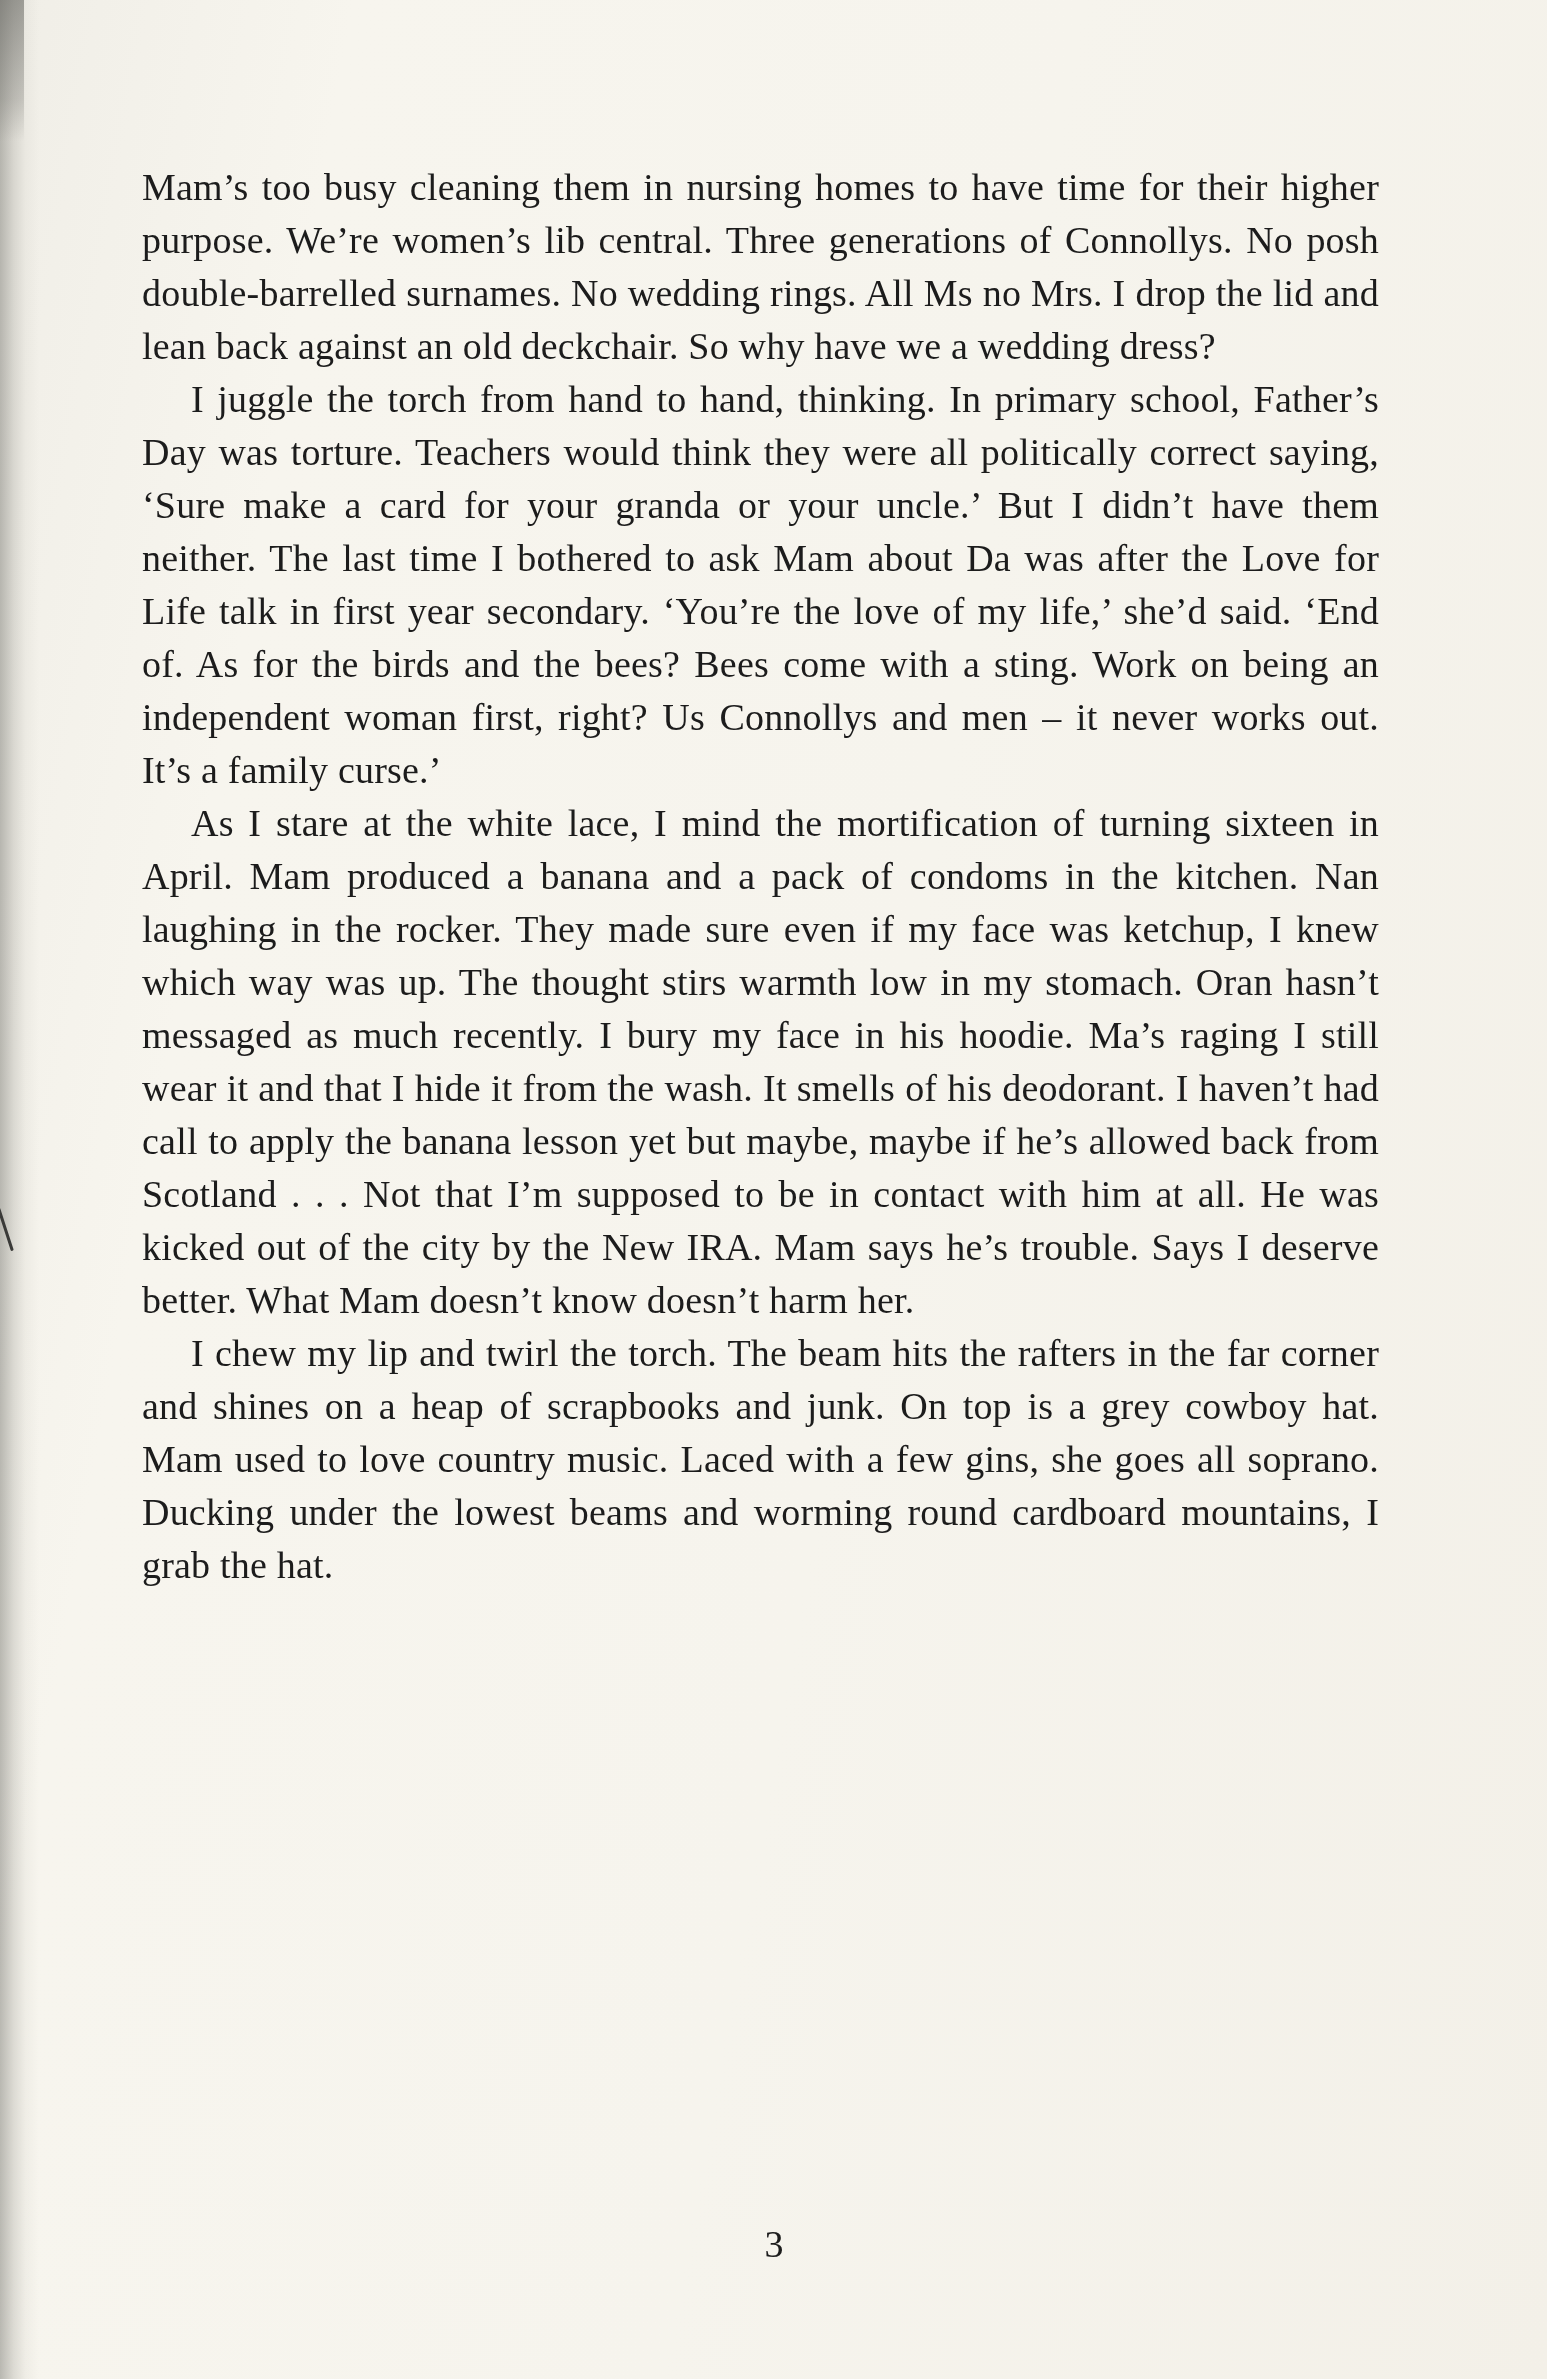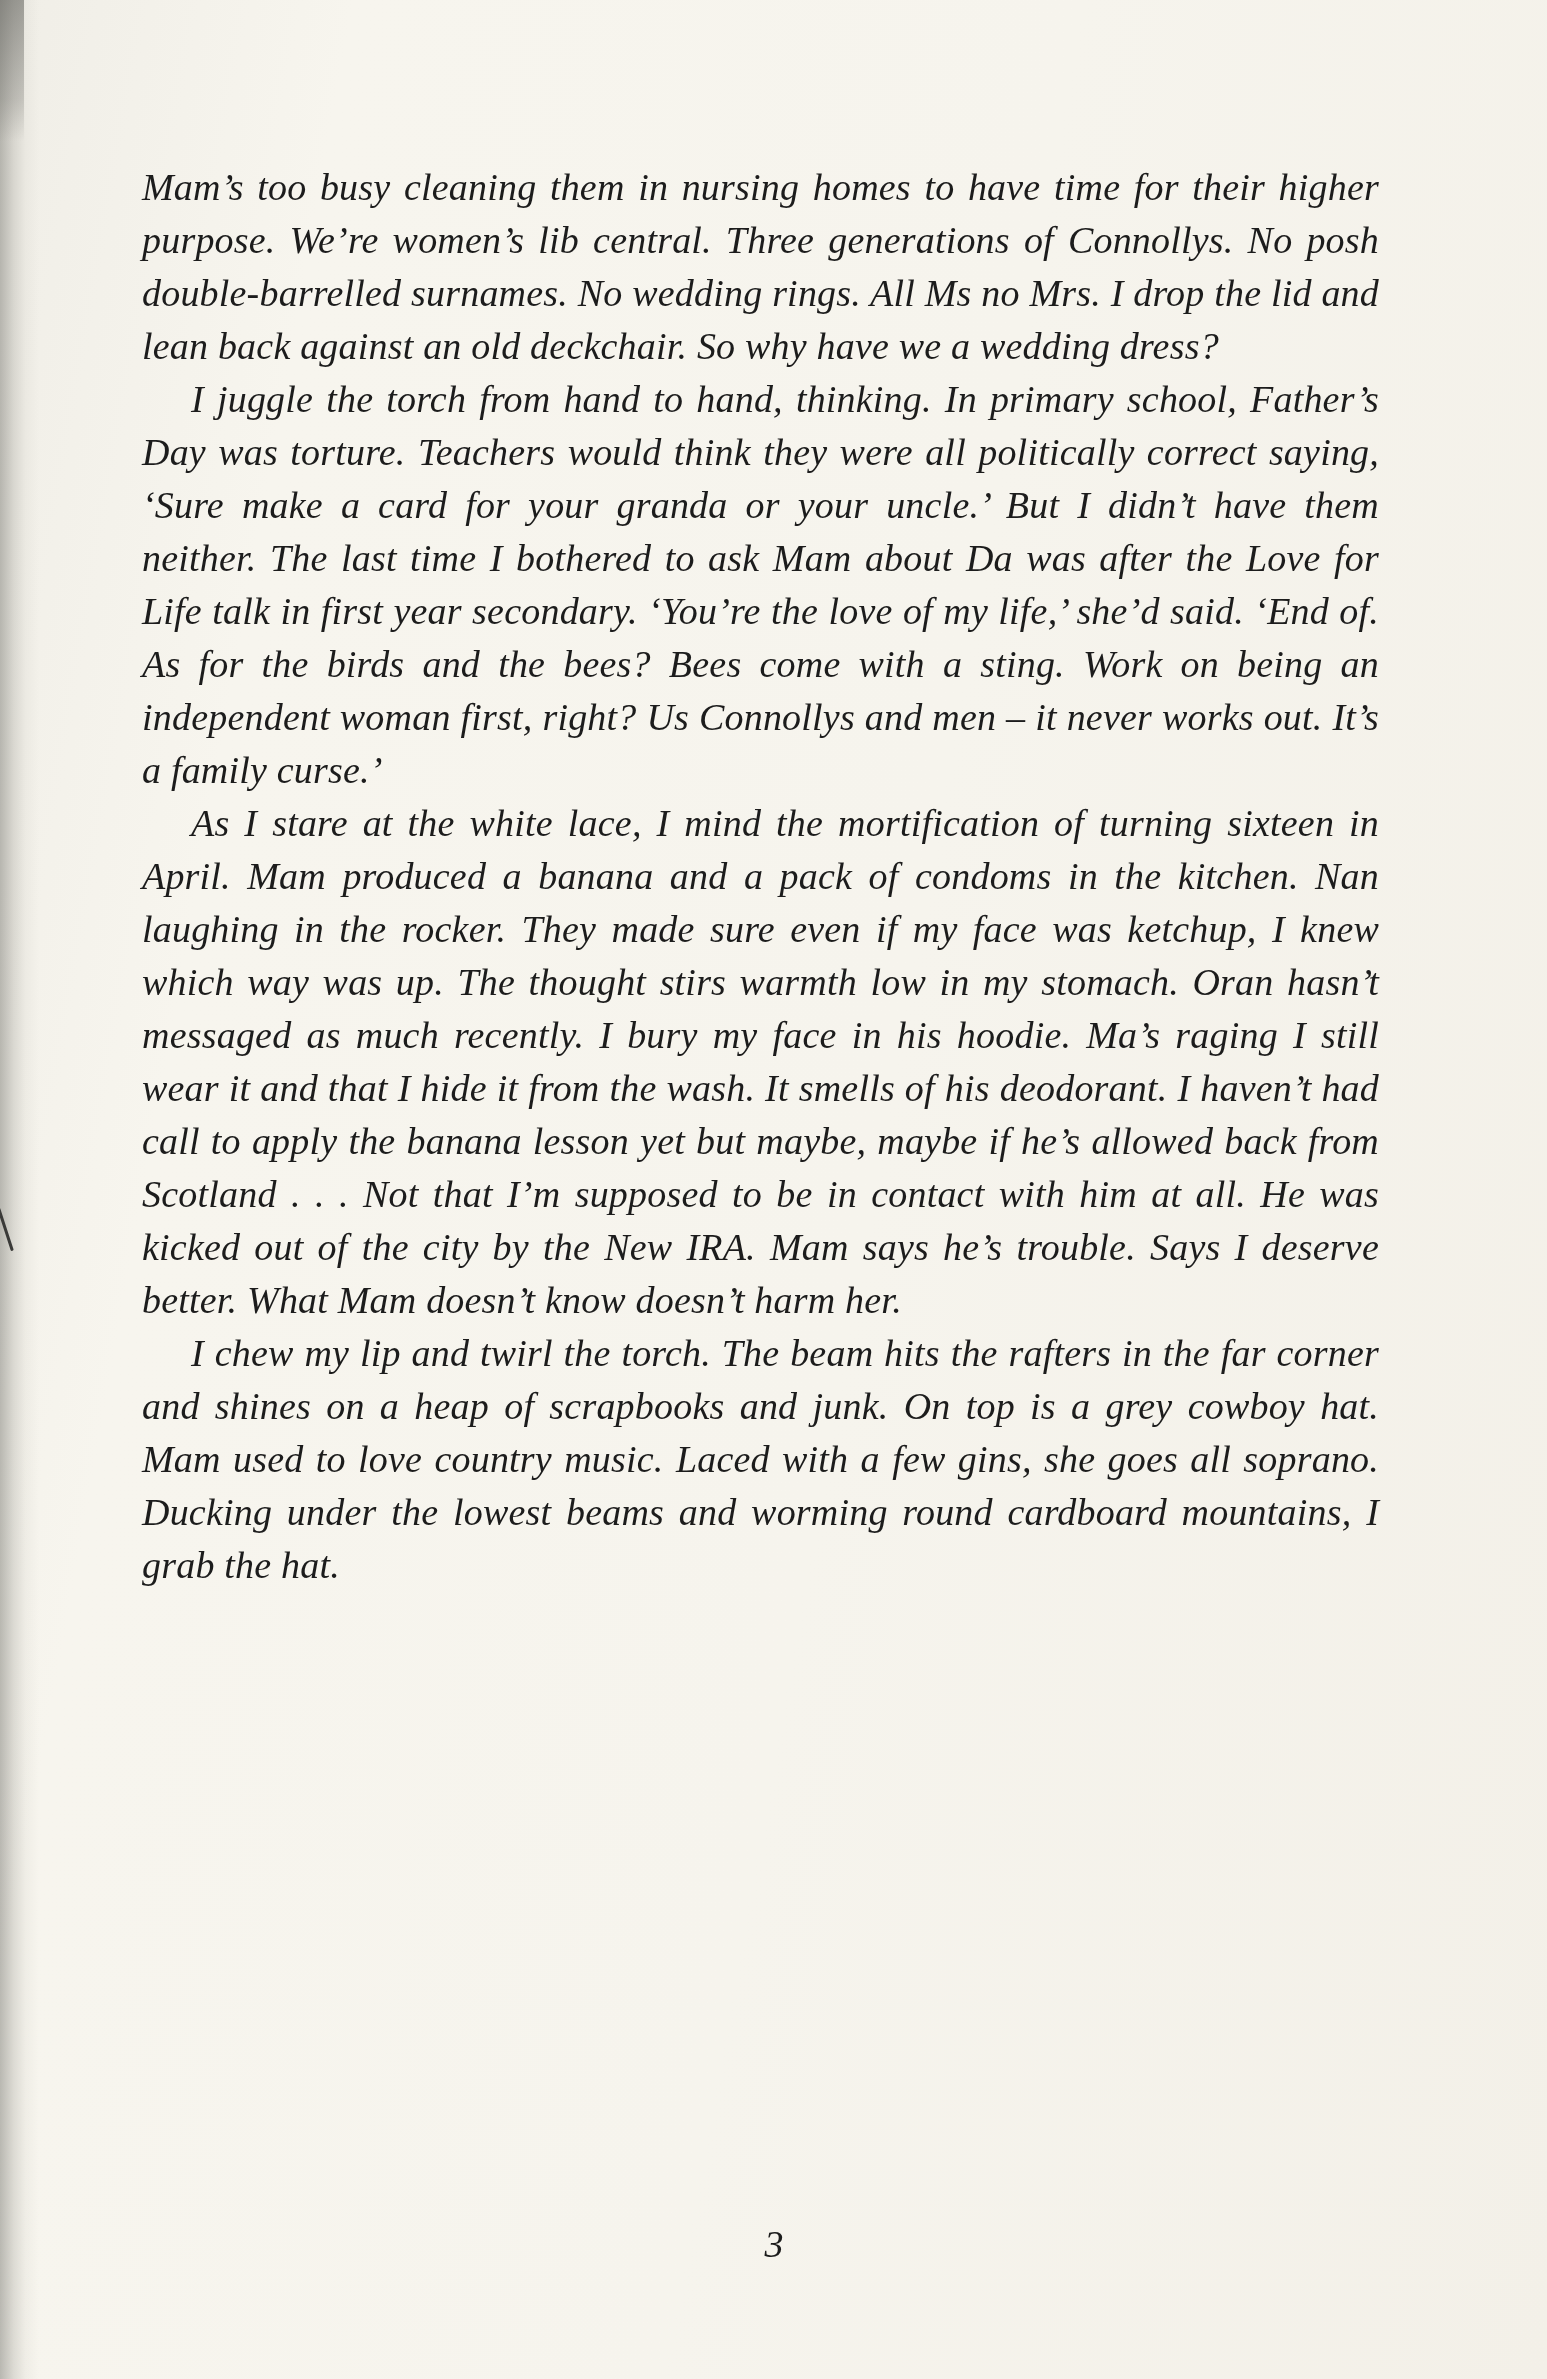--- a/index.html
+++ b/index.html
@@ -9,21 +9,20 @@
   }
   .scan {
     position: relative;
     width: 1548px;
     height: 2380px;
     margin: 0 auto;
     overflow: hidden;
     background: linear-gradient(100deg, #f0eee7 0%, #f7f5ee 18%, #f6f4ed 55%, #f3f0e8 100%);
     font-family: "Liberation Serif", "DejaVu Serif", serif;
     color: #1c1c1c;
-    font-style: italic;
   }
   
   .edge-shadow {
     position: absolute;
     left: 0; top: 0; bottom: 0;
     width: 39px;
     background: linear-gradient(to right,
       rgba(110,110,104,0.45) 0%,
       rgba(150,149,142,0.28) 35%,
       rgba(190,188,180,0.14) 65%,

